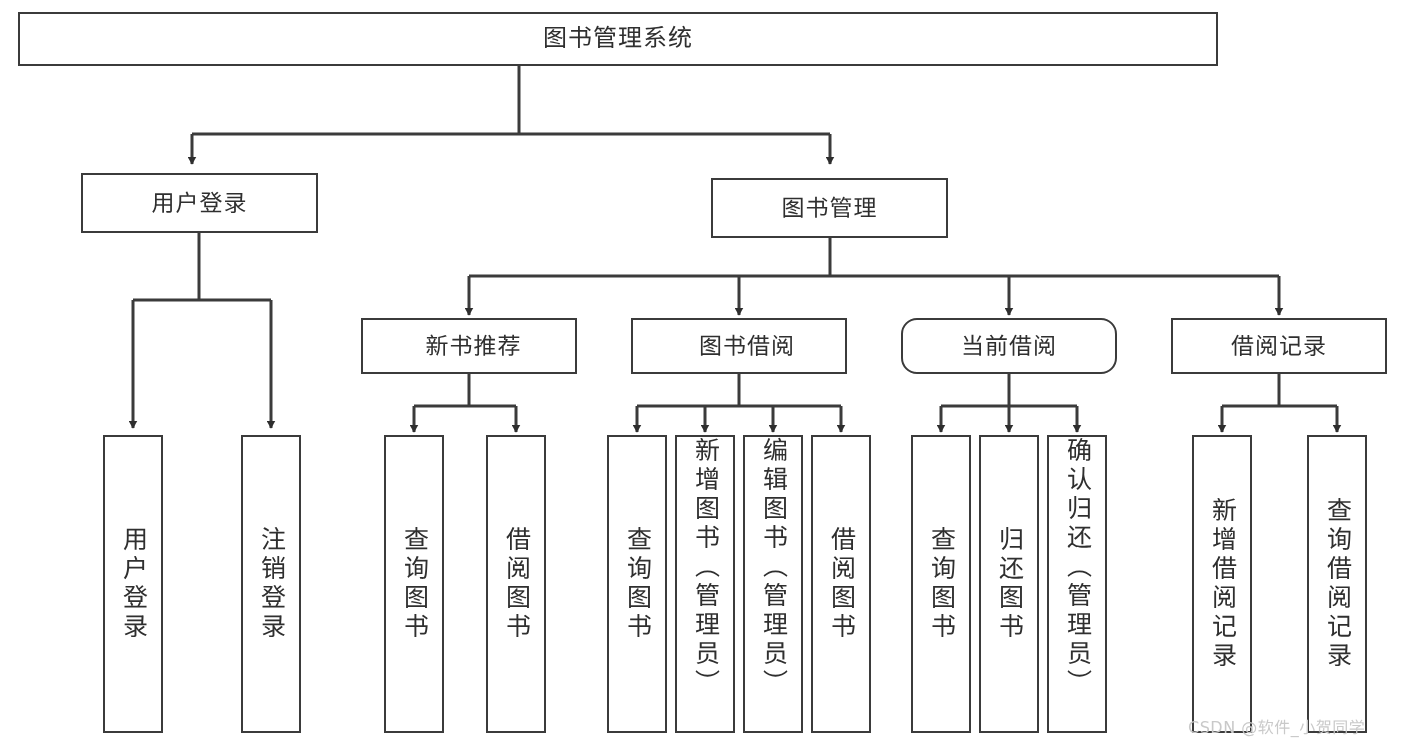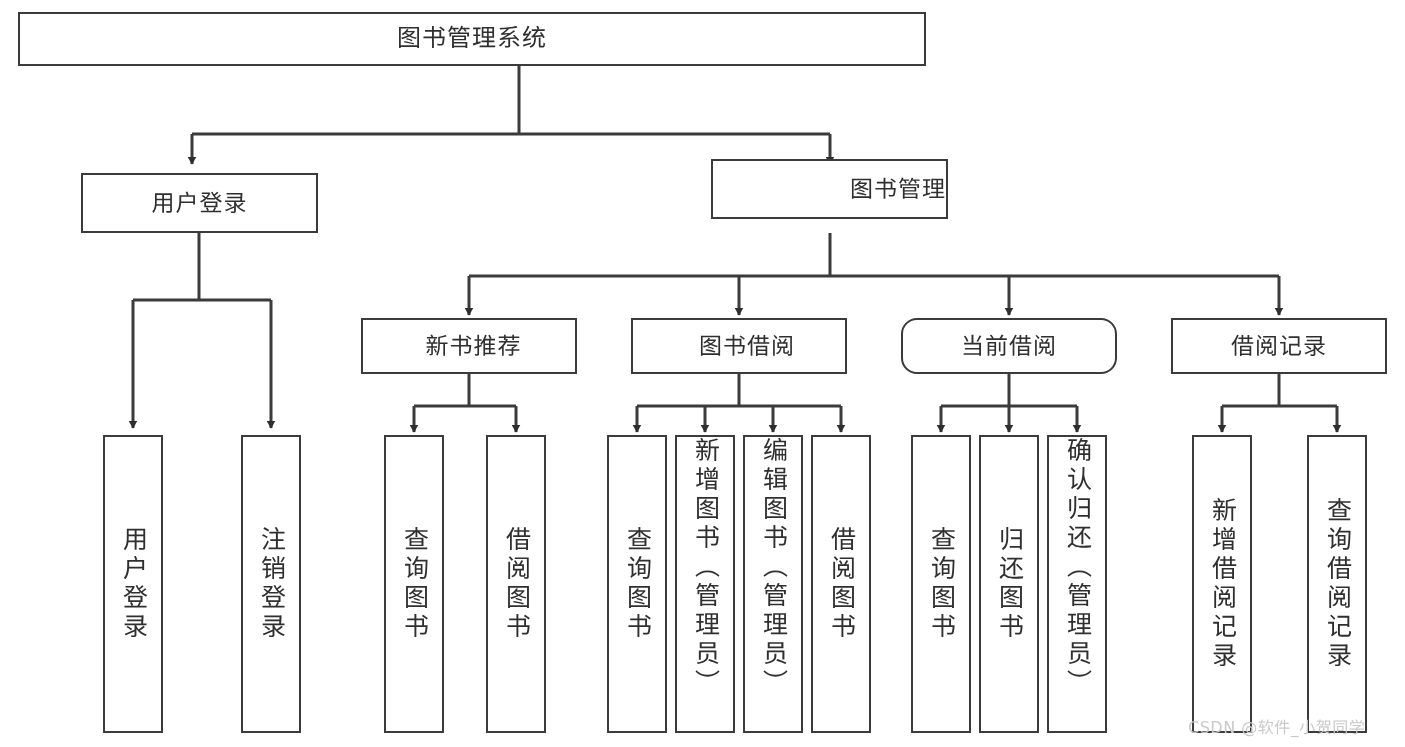--- a/index.html
+++ b/index.html
@@ -125,29 +125,29 @@
       <path d="M 1009 406 L 1009 432" marker-end="url(#arrow)"></path>
       <path d="M 1077 406 L 1077 432" marker-end="url(#arrow)"></path>
 
       <path d="M 1279 374 L 1279 406"></path>
       <path d="M 1222 406 L 1337 406"></path>
       <path d="M 1222 406 L 1222 432" marker-end="url(#arrow)"></path>
       <path d="M 1337 406 L 1337 432" marker-end="url(#arrow)"></path>
     </g>
   </svg>
 
-  <div class="node h" id="n-root" style="left:18px; top:12px; width:908px; height:54px;">
+  <div class="node h" id="n-root" style="left:18px; top:12px; width:1200px; height:54px;">
     <span class="label">图书管理系统</span>
   </div>
 
   <div class="node h" id="n-login" style="left:81px; top:173px; width:237px; height:60px;">
     <span class="label">用户登录</span>
   </div>
 
-  <div class="node h" id="n-bookmgr" style="left:711px; top:159px; width:237px; height:60px;justify-content:flex-end;">
+  <div class="node h" id="n-bookmgr" style="left:711px; top:178px; width:237px; height:60px;">
     <span class="label">图书管理</span>
   </div>
 
   <div class="node h" id="n-newrec" style="left:361px; top:318px; width:216px; height:56px;padding-left:9px;">
     <span class="label">新书推荐</span>
   </div>
 
   <div class="node h" id="n-borrow" style="left:631px; top:318px; width:216px; height:56px;padding-left:16px;">
     <span class="label">图书借阅</span>
   </div>

